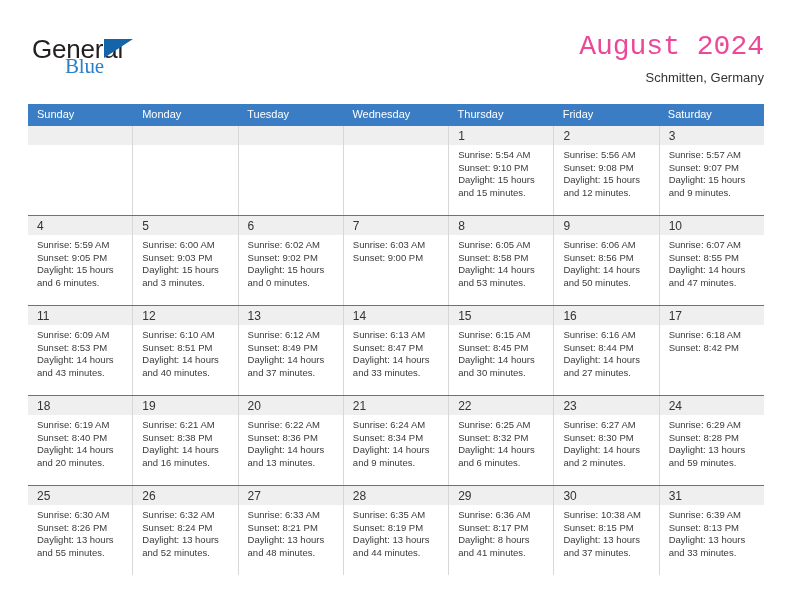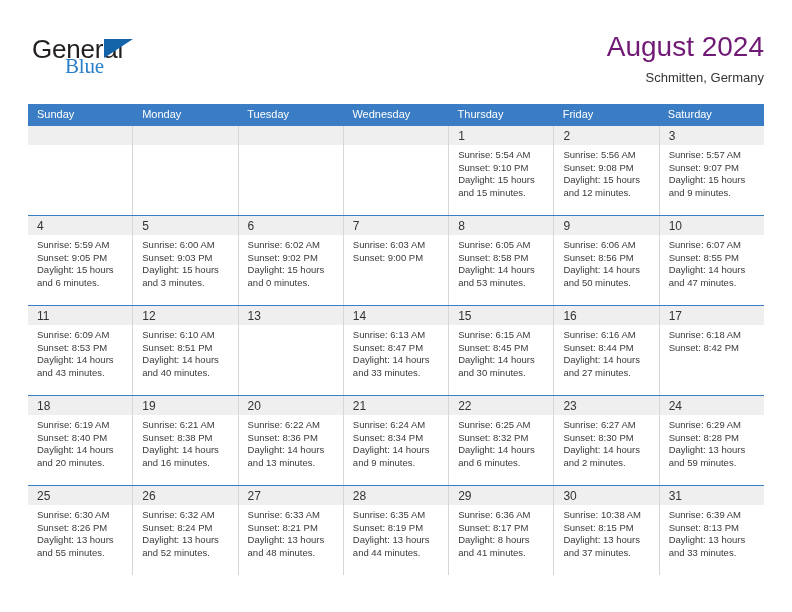--- a/index.html
+++ b/index.html
@@ -66,23 +66,24 @@
 
   .title-block {
     position: absolute;
     right: 0;
     top: 0;
     text-align: right;
   }
   .month-title {
     font-size: 28px;
     font-weight: normal;
-    color: #701a75;
+    color: #ec4899;
     line-height: 34px;
     white-space: nowrap;
+    font-family: Liberation Mono, monospace;
   }
   .location-sub {
     font-size: 13px;
     color: #333333;
     line-height: 20px;
     margin-top: 4px;
     white-space: nowrap;
   }
 
   
@@ -312,20 +313,25 @@
       <div class="day-cell">
         <div class="day-number-band"><span class="day-number">12</span></div>
         <div class="day-info">
           <div>Sunrise: 6:10 AM</div>
           <div>Sunset: 8:51 PM</div>
           <div>Daylight: 14 hours and 40 minutes.</div>
         </div>
       </div>
       <div class="day-cell">
         <div class="day-number-band"><span class="day-number">13</span></div>
+        <div class="day-info">
+          <div>Sunrise: 6:12 AM</div>
+          <div>Sunset: 8:49 PM</div>
+          <div>Daylight: 14 hours and 37 minutes.</div>
+        </div>
       </div>
       <div class="day-cell">
         <div class="day-number-band"><span class="day-number">14</span></div>
         <div class="day-info">
           <div>Sunrise: 6:13 AM</div>
           <div>Sunset: 8:47 PM</div>
           <div>Daylight: 14 hours and 33 minutes.</div>
         </div>
       </div>
       <div class="day-cell">

